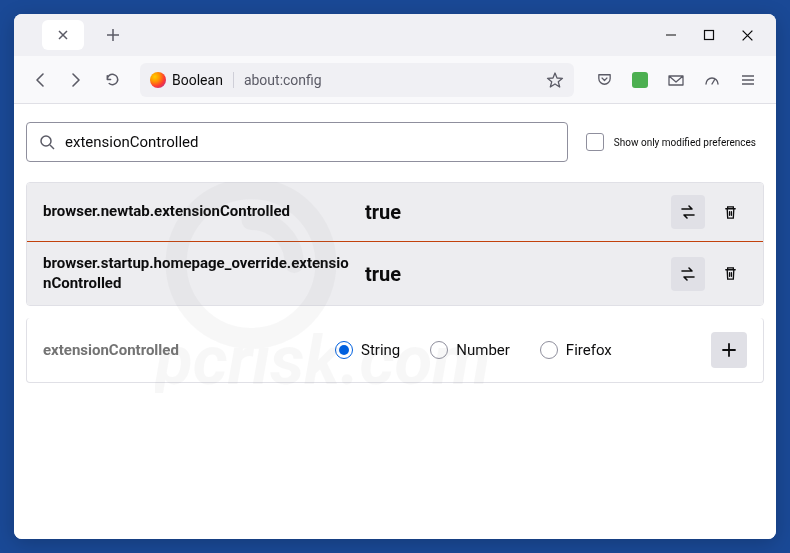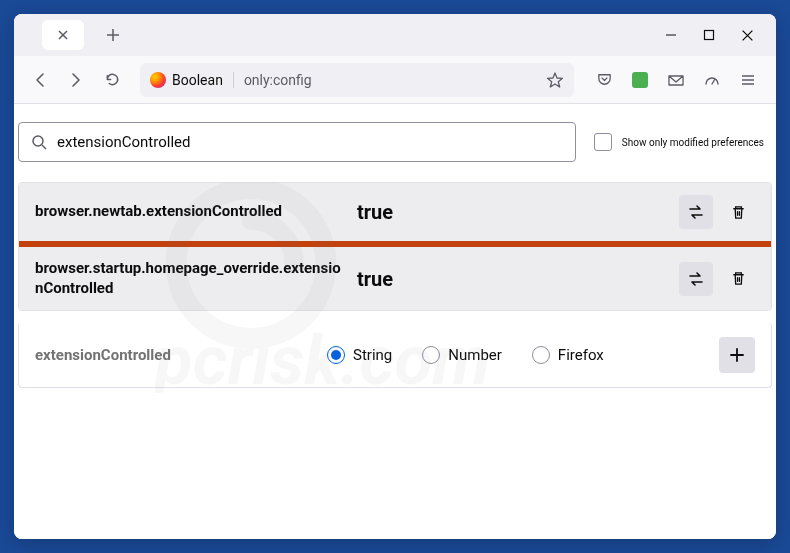--- a/index.html
+++ b/index.html
@@ -15,28 +15,28 @@
 .toolbar { height: 48px; display: flex; align-items: center; padding: 0 10px; gap: 4px; background: #f9f9fb; border-bottom: 1px solid #e0e0e6; }
 .nav-btn { width: 32px; height: 32px; border-radius: 4px; display: flex; align-items: center; justify-content: center; color: #5b5b66; cursor: pointer; }
 .url-bar { flex: 1; height: 34px; background: #f0f0f4; border-radius: 6px; display: flex; align-items: center; padding: 0 10px; gap: 10px; margin: 0 8px; }
 .url-identity { display: flex; align-items: center; gap: 6px; padding-right: 10px; border-right: 1px solid #cfcfd8; }
 .ff-logo { width: 16px; height: 16px; background: radial-gradient(circle at 30% 30%, #ffcc00 0%, #ff9500 30%, #ff3b30 60%, #9c27b0 100%); border-radius: 50%; }
 .url-text { flex: 1; font-size: 14px; color: #5b5b66; }
 .star-btn { color: #5b5b66; cursor: pointer; }
 .toolbar-icons { display: flex; gap: 8px; align-items: center; padding: 0 4px; }
 .tb-icon { width: 28px; height: 28px; display: flex; align-items: center; justify-content: center; color: #5b5b66; cursor: pointer; border-radius: 4px; }
 .ext-green { width: 16px; height: 16px; background: #4caf50; border-radius: 3px; }
-.content { flex: 1; background: #fff; padding: 18px 4px; overflow: auto; }
+.content { flex: 1; background: #fff; padding: 18px 12px; overflow: auto; }
 .search-row { display: flex; gap: 18px; align-items: center; margin-bottom: 20px; }
 .search-box { flex: 1; height: 40px; border: 1px solid #8f8f9d; border-radius: 4px; display: flex; align-items: center; padding: 0 12px; gap: 10px; }
 .search-box input { border: none; outline: none; flex: 1; font-size: 15px; color: #0c0c0d; }
 .checkbox-wrap { display: flex; align-items: center; gap: 10px; font-size: 10px; color: #0c0c0d; cursor: pointer; padding-right: 8px; }
 .checkbox { width: 18px; height: 18px; border: 1.5px solid #8f8f9d; border-radius: 3px; }
 .prefs-table { border: 1px solid #e0e0e6; border-radius: 4px; overflow: hidden; }
-.pref-row { display: flex; align-items: center; padding: 12px 16px; gap: 12px; border-bottom: 6px solid #c2410c; }
+.pref-row { display: flex; align-items: center; padding: 12px 16px; gap: 12px; border-bottom: 1px solid #c2410c; }
 .pref-row.highlighted { background: #ededf0; }
 .pref-row:last-child { border-bottom: none; }
 .pref-name { font-weight: 700; font-size: 15px; color: #0c0c0d; width: 310px; word-break: break-all; line-height: 1.3; }
 .pref-value { font-weight: 700; font-size: 20px; color: #0c0c0d; flex: 1; }
 .pref-actions { display: flex; gap: 8px; }
 .action-btn { width: 34px; height: 34px; border-radius: 4px; display: flex; align-items: center; justify-content: center; cursor: pointer; color: #0c0c0d; }
 .action-btn.gray-bg { background: #e0e0e6; }
 .add-row { display: flex; align-items: center; padding: 14px 16px; gap: 12px; border: 1px solid #e0e0e6; border-top: none; border-radius: 0 0 4px 4px; margin-top: 10px; border-radius: 4px; }
 .add-row.detached { margin-top: 12px; }
 .add-name { font-weight: 700; font-size: 15px; color: #737373; width: 280px; }
@@ -102,21 +102,21 @@
     <div class="nav-btn">
       <svg width="17" height="17" viewBox="0 0 18 18">
           <path d="M3.5 9 A5.5 5.5 0 1 1 5.5 13.2 M3.5 9 L3.5 5 M3.5 9 L7 9" stroke="currentColor" stroke-width="1.6" fill="none" stroke-linecap="round"></path>
         </svg>
     </div>
     <div class="url-bar">
       <div class="url-identity">
         <div class="ff-logo"></div>
         <span style="font-size:14px;color:#0c0c0d;">Boolean</span>
       </div>
-      <span class="url-text">only:config</span>
+      <span class="url-text">about:config</span>
       <div class="star-btn">
         <svg width="18" height="18" viewBox="0 0 18 18">
             <path d="M9 2 L11 7 L16.5 7.3 L12.3 10.8 L13.7 16 L9 13 L4.3 16 L5.7 10.8 L1.5 7.3 L7 7 Z" stroke="currentColor" stroke-width="1.3" fill="none" stroke-linejoin="round"></path>
           </svg>
       </div>
     </div>
     <div class="toolbar-icons">
       <div class="tb-icon">
         <svg width="17" height="17" viewBox="0 0 18 18">
             <path d="M3 4 H15 V8 A6 6 0 0 1 3 8 Z M6 7 L9 10 L12 7" stroke="currentColor" stroke-width="1.4" fill="none" stroke-linejoin="round"></path>

